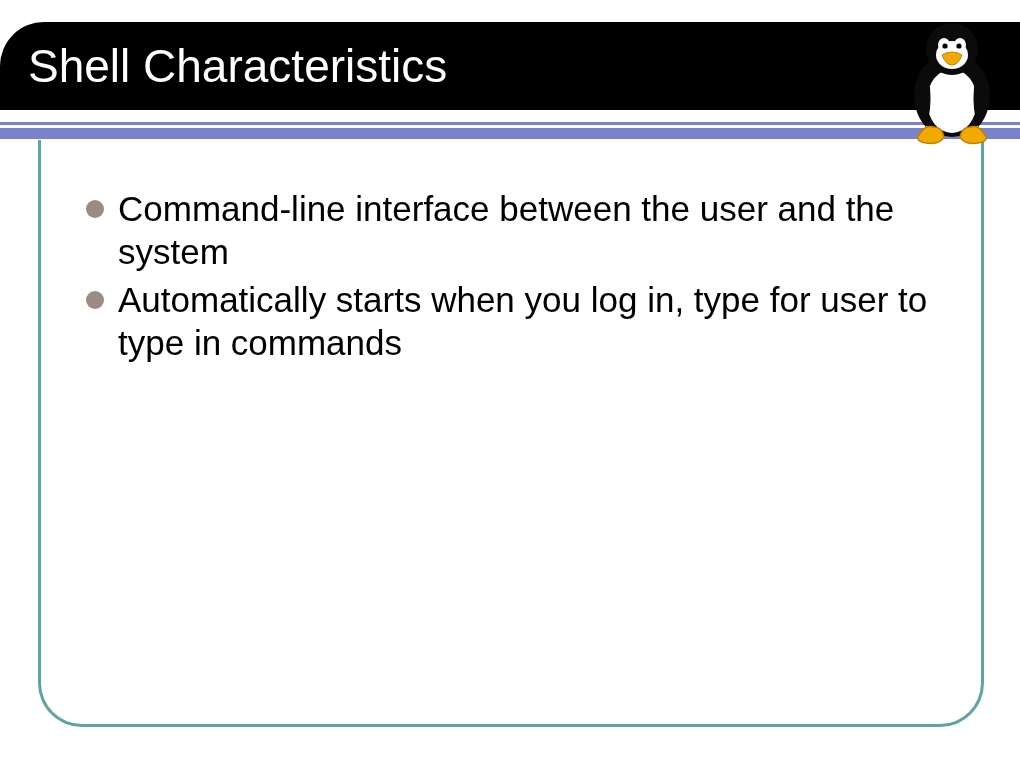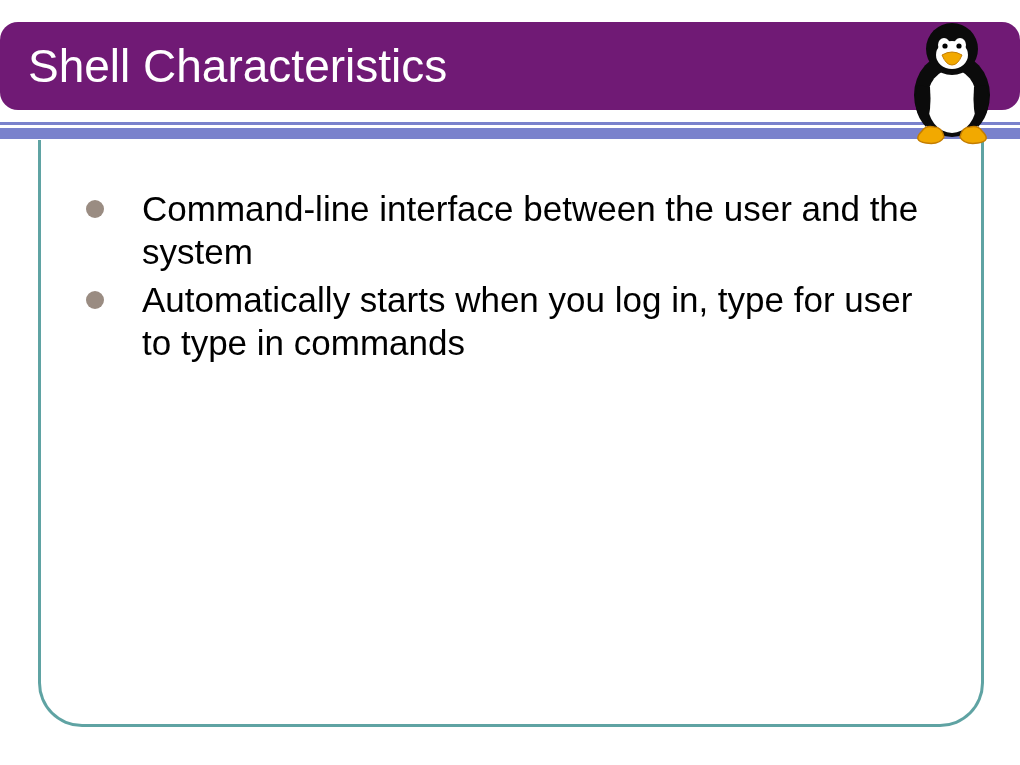--- a/index.html
+++ b/index.html
@@ -10,27 +10,26 @@
     font-family: Arial, Helvetica, sans-serif;
     position: relative;
     overflow: hidden;
   }
   .header-band {
     position: absolute;
     top: 22px;
     left: 0;
     right: 0;
     height: 88px;
-    background: #701a75;
+    background: #000000;
     border-top-left-radius: 44px;
     display: flex;
     align-items: center;
     padding-left: 28px;
     padding-right: 24px;
-    border-radius: 18px;
   }
   .slide-title {
     font-size: 46px;
     color: #ffffff;
     font-weight: 400;
   }
   .underline-group {
     position: absolute;
     top: 113px;
     left: 0;
@@ -52,21 +51,20 @@
   .content {
     position: absolute;
     top: 188px;
     left: 86px;
     width: 860px;
   }
   .bullet-item {
     display: flex;
     align-items: flex-start;
     margin-bottom: 6px;
-    gap: 24px;
   }
   .bullet-dot {
     width: 18px;
     height: 18px;
     background: #9a8c82;
     border-radius: 50%;
     flex-shrink: 0;
     margin-top: 12px;
     margin-right: 14px;
   }

